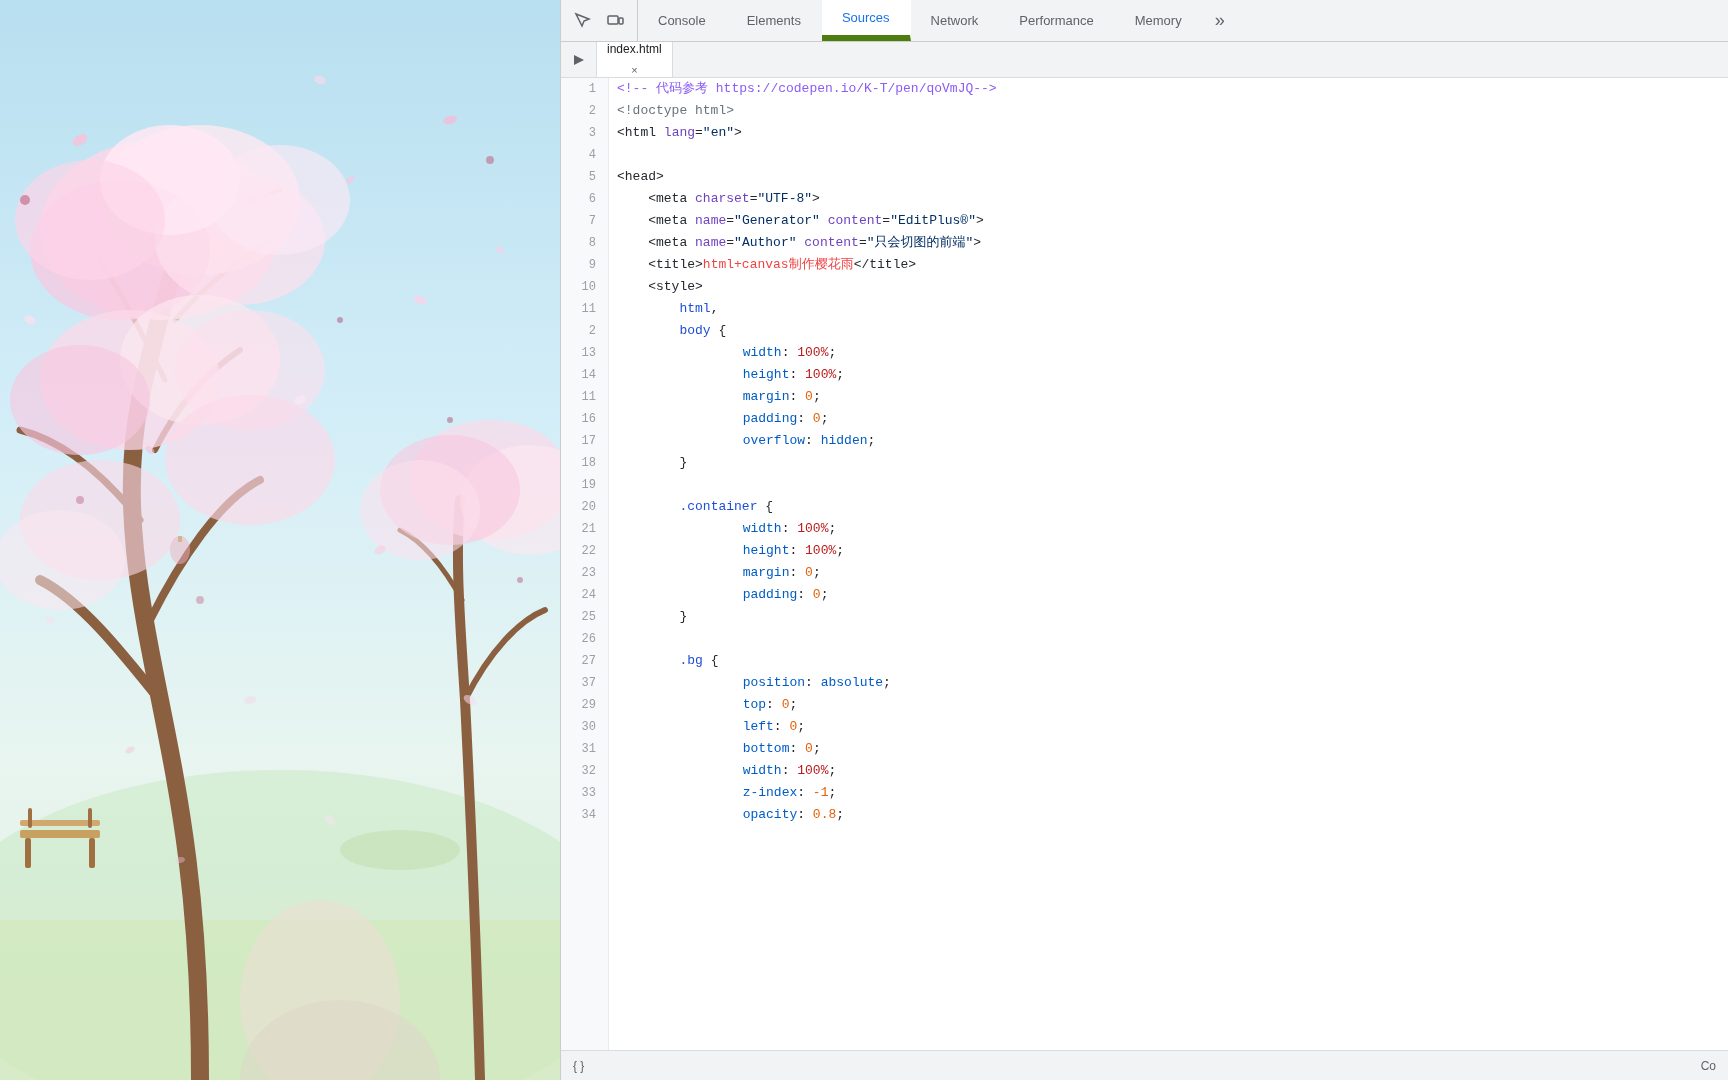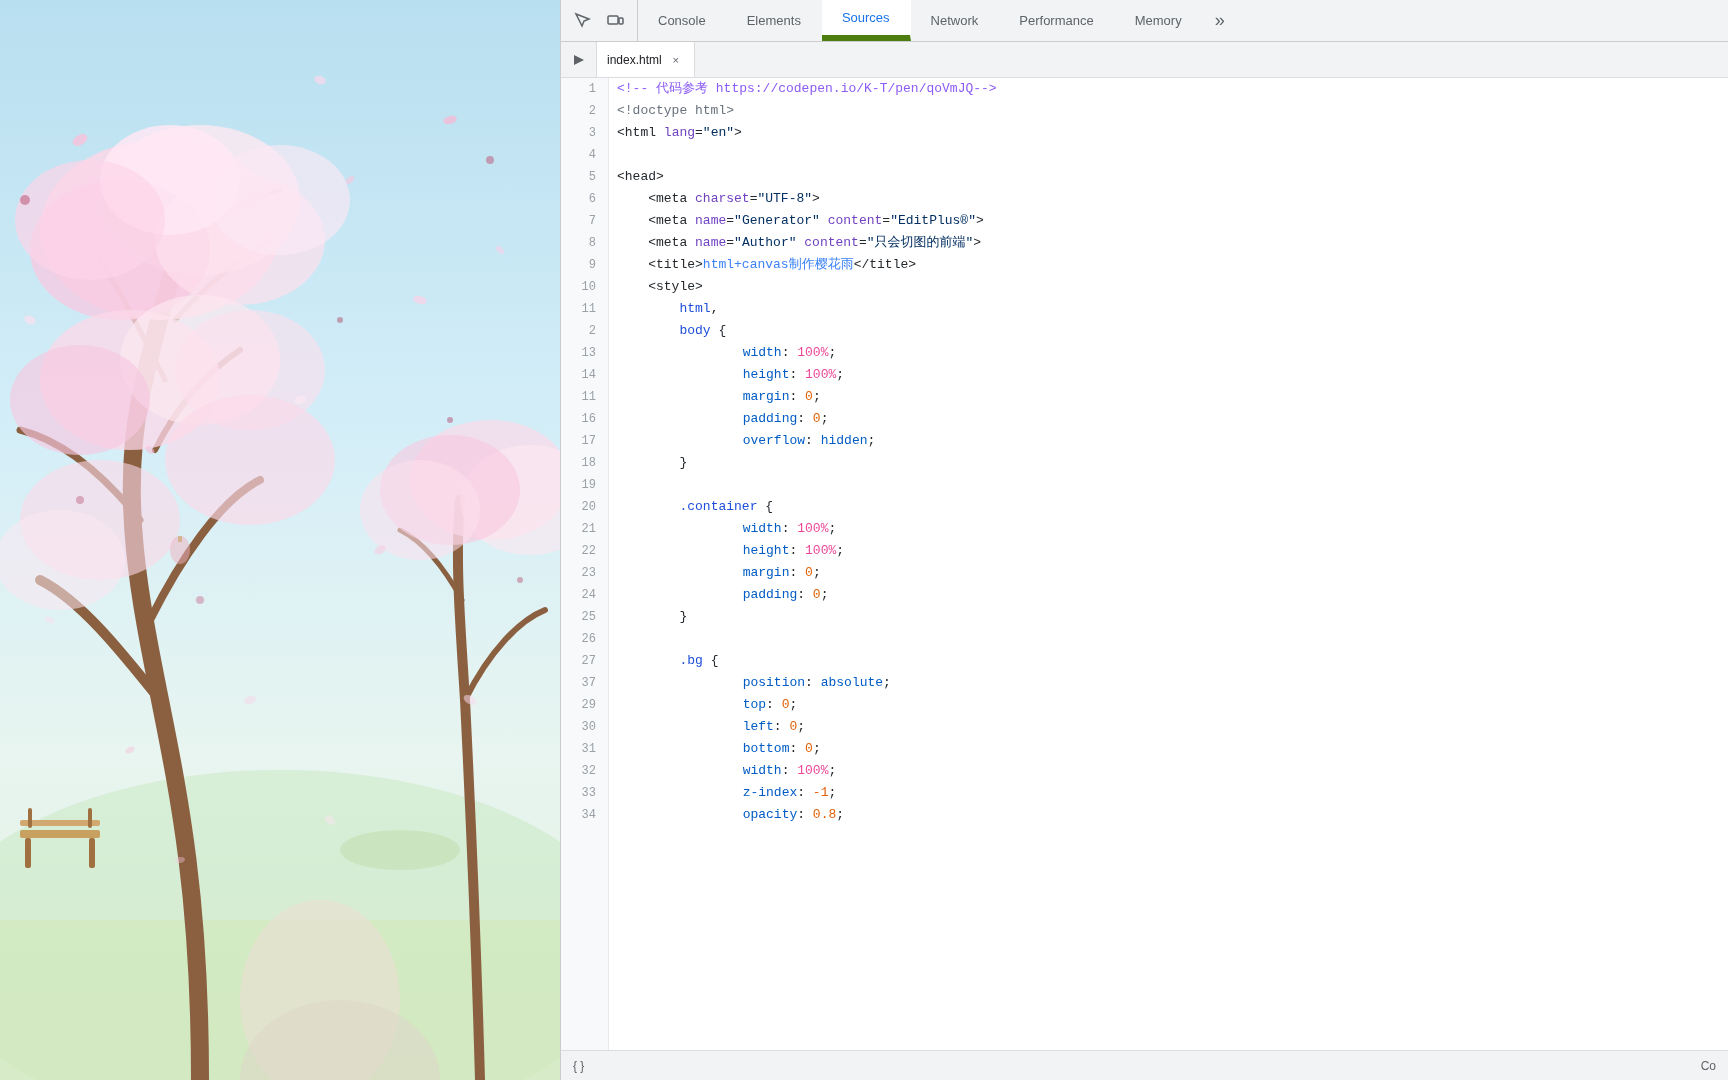--- a/index.html
+++ b/index.html
@@ -128,20 +128,21 @@
       display: flex;
       align-items: center;
       padding: 0 10px;
       height: 100%;
       background: #ffffff;
       border-right: 1px solid #dadce0;
       font-size: 12px;
       color: #202124;
       gap: 6px;
       cursor: pointer;
+      flex-direction: column;
     }
 
     #file-tabs .file-tab .close-btn {
       width: 16px;
       height: 16px;
       display: flex;
       align-items: center;
       justify-content: center;
       border-radius: 50%;
       font-size: 11px;
@@ -207,22 +208,22 @@
     }
 
     
     .c-comment { color: #8b5cf6; }
     .c-tag { color: #24292e; }
     .c-attr-name { color: #6f42c1; }
     .c-attr-val { color: #032f62; }
     .c-selector { color: #1d4ed8; }
     .c-prop { color: #005cc5; margin-left: 32px; }
     .c-value { color: #005cc5; }
-    .c-percent { color: #ec4899; }
-    .c-text { color: #3b82f6; }
+    .c-percent { color: #b91c1c; }
+    .c-text { color: #ef4444; }
     .c-doctype { color: #6a737d; }
     .c-number { color: #e36209; }
     .c-punct { color: #24292e; }
   </style>
 </head>
 <body>
 
 <div id="left-panel">
   <svg viewBox="0 0 560 1080" xmlns="http://www.w3.org/2000/svg">
 

